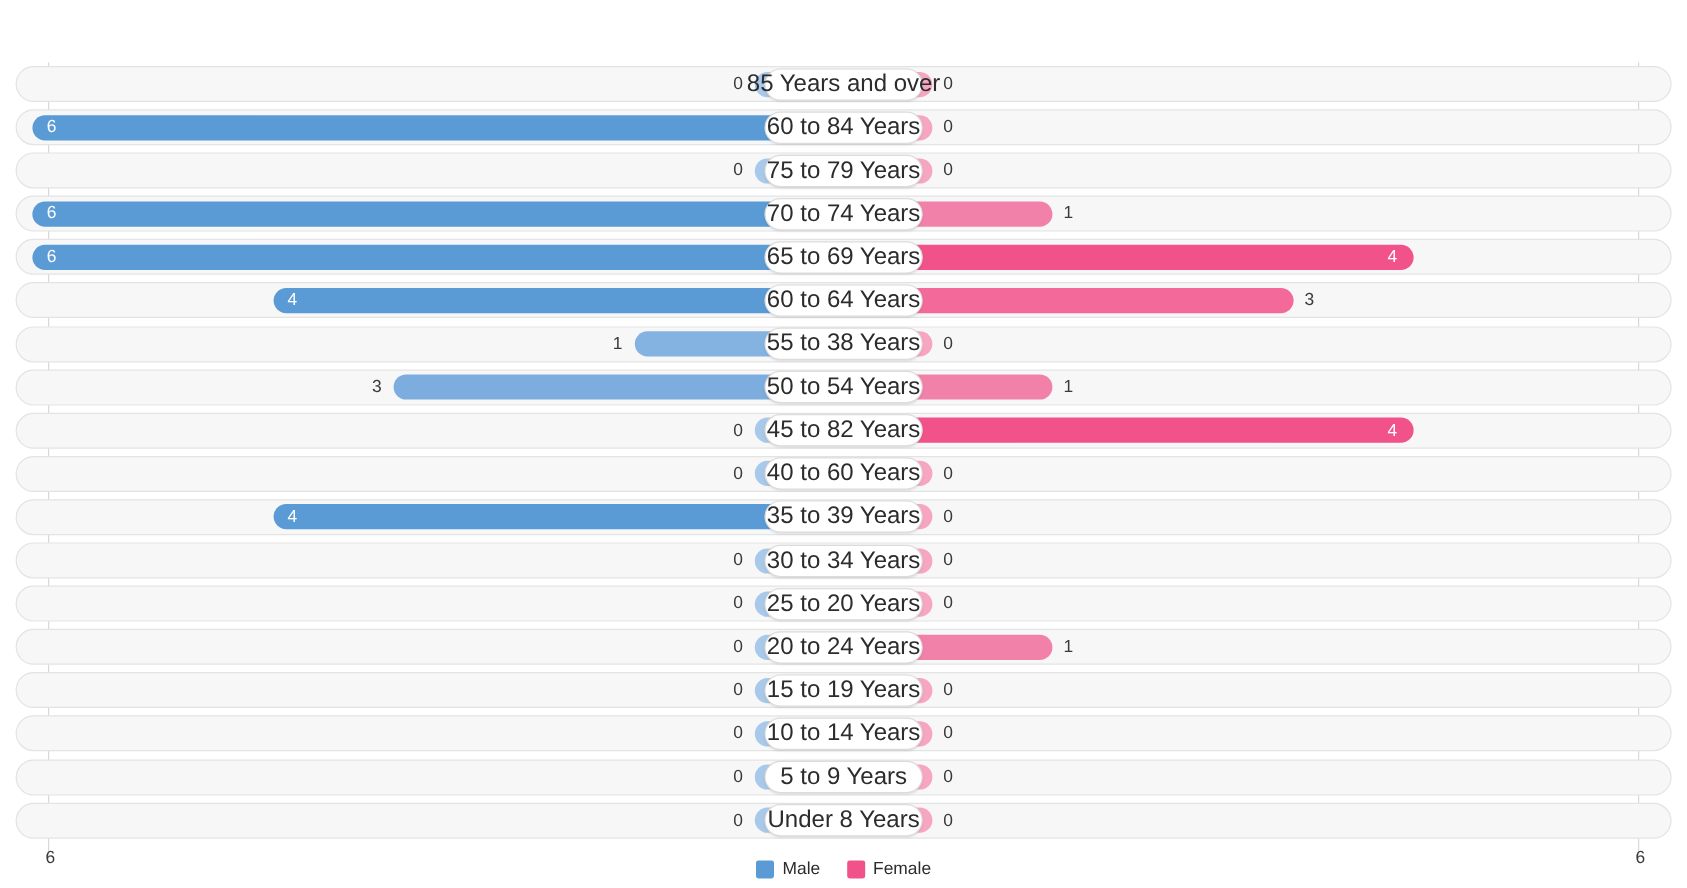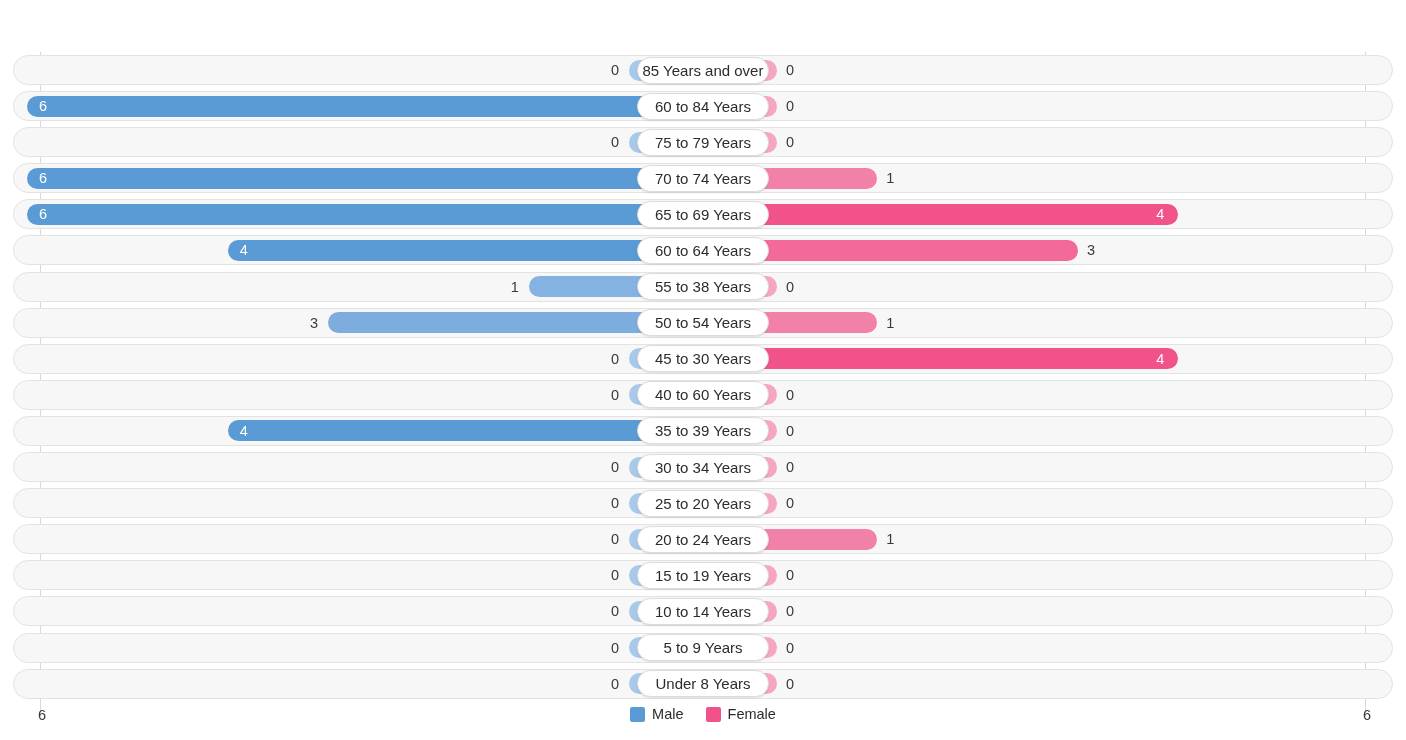--- a/index.html
+++ b/index.html
@@ -112,21 +112,21 @@
     height: 27px;
     background: #ffffff;
     border: 1px solid #dcdcdc;
     border-radius: 14px;
     box-shadow: 0 1px 2px rgba(0,0,0,0.10);
     display: flex;
     align-items: center;
     justify-content: center;
   }
   .age-pill span {
-    font-size: 15px;
+    font-size: 20px;
     color: #2c2c2c;
     white-space: nowrap;
   }
 
   
   .footer {
     position: absolute;
     left: 0;
     top: 700px;
     width: 1406px;
@@ -137,21 +137,21 @@
     top: 7px;
     font-size: 14.5px;
     color: #3a3a3a;
   }
   .axis-val.left  { left: 38px; }
   .axis-val.right { right: 35px; }
 
   .legend {
     position: absolute;
     left: 0;
-    top: 6px;
+    top: 16px;
     width: 1406px;
     display: flex;
     justify-content: center;
     align-items: center;
     gap: 22px;
   }
   .legend-item {
     display: flex;
     align-items: center;
     gap: 7px;
@@ -255,21 +255,21 @@
           <span>50 to 54 Years</span>
         </div>
       </div>
       <div class="row">
         <div class="track"></div>
         <div class="bar male" style="width: 74px; background: rgb(169, 201, 234);"></div>
         <div class="val outside" style="left: 611px;">0</div>
         <div class="bar female" style="width: 475.333px; background: rgb(242, 82, 138);"></div>
         <div class="val inside" style="left: 1156.33px;">4</div>
         <div class="age-pill">
-          <span>45 to 30 Years</span>
+          <span>45 to 82 Years</span>
         </div>
       </div>
       <div class="row">
         <div class="track"></div>
         <div class="bar male" style="width: 74px; background: rgb(169, 201, 234);"></div>
         <div class="val outside" style="left: 611px;">0</div>
         <div class="bar female" style="width: 74px; background: rgb(247, 166, 194);"></div>
         <div class="val outside" style="left: 786px;">0</div>
         <div class="age-pill">
           <span>40 to 60 Years</span>

